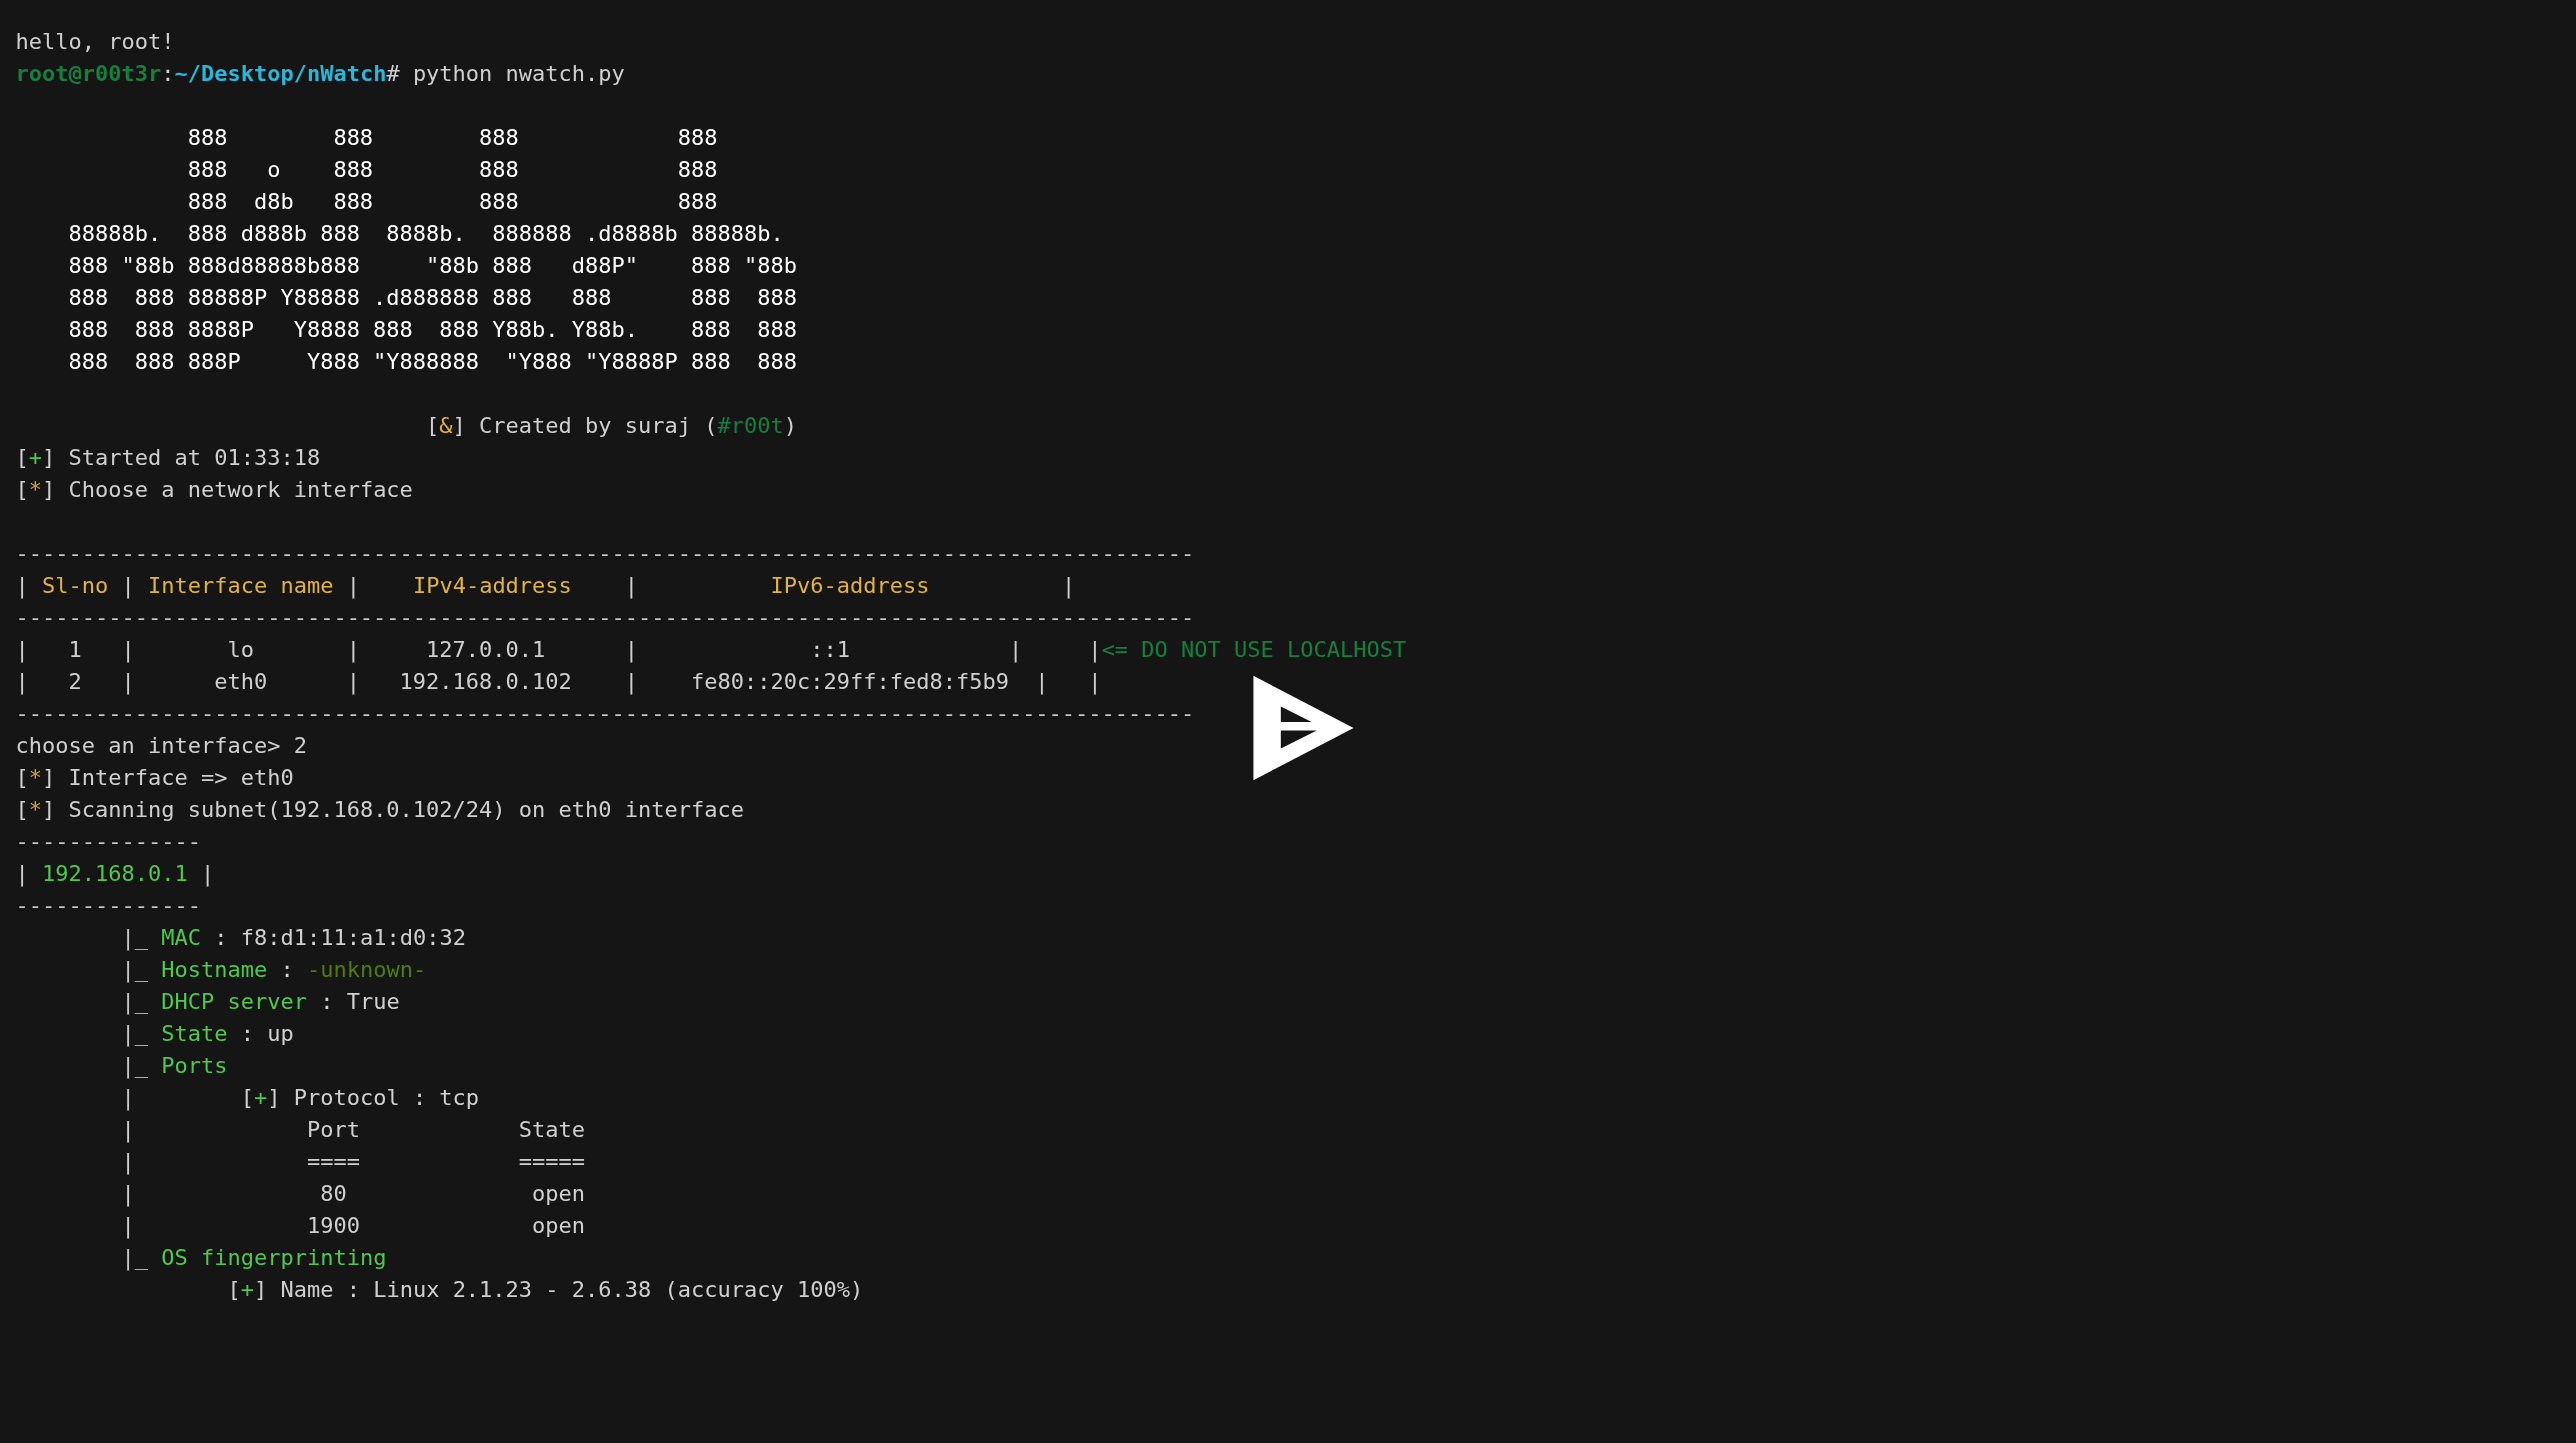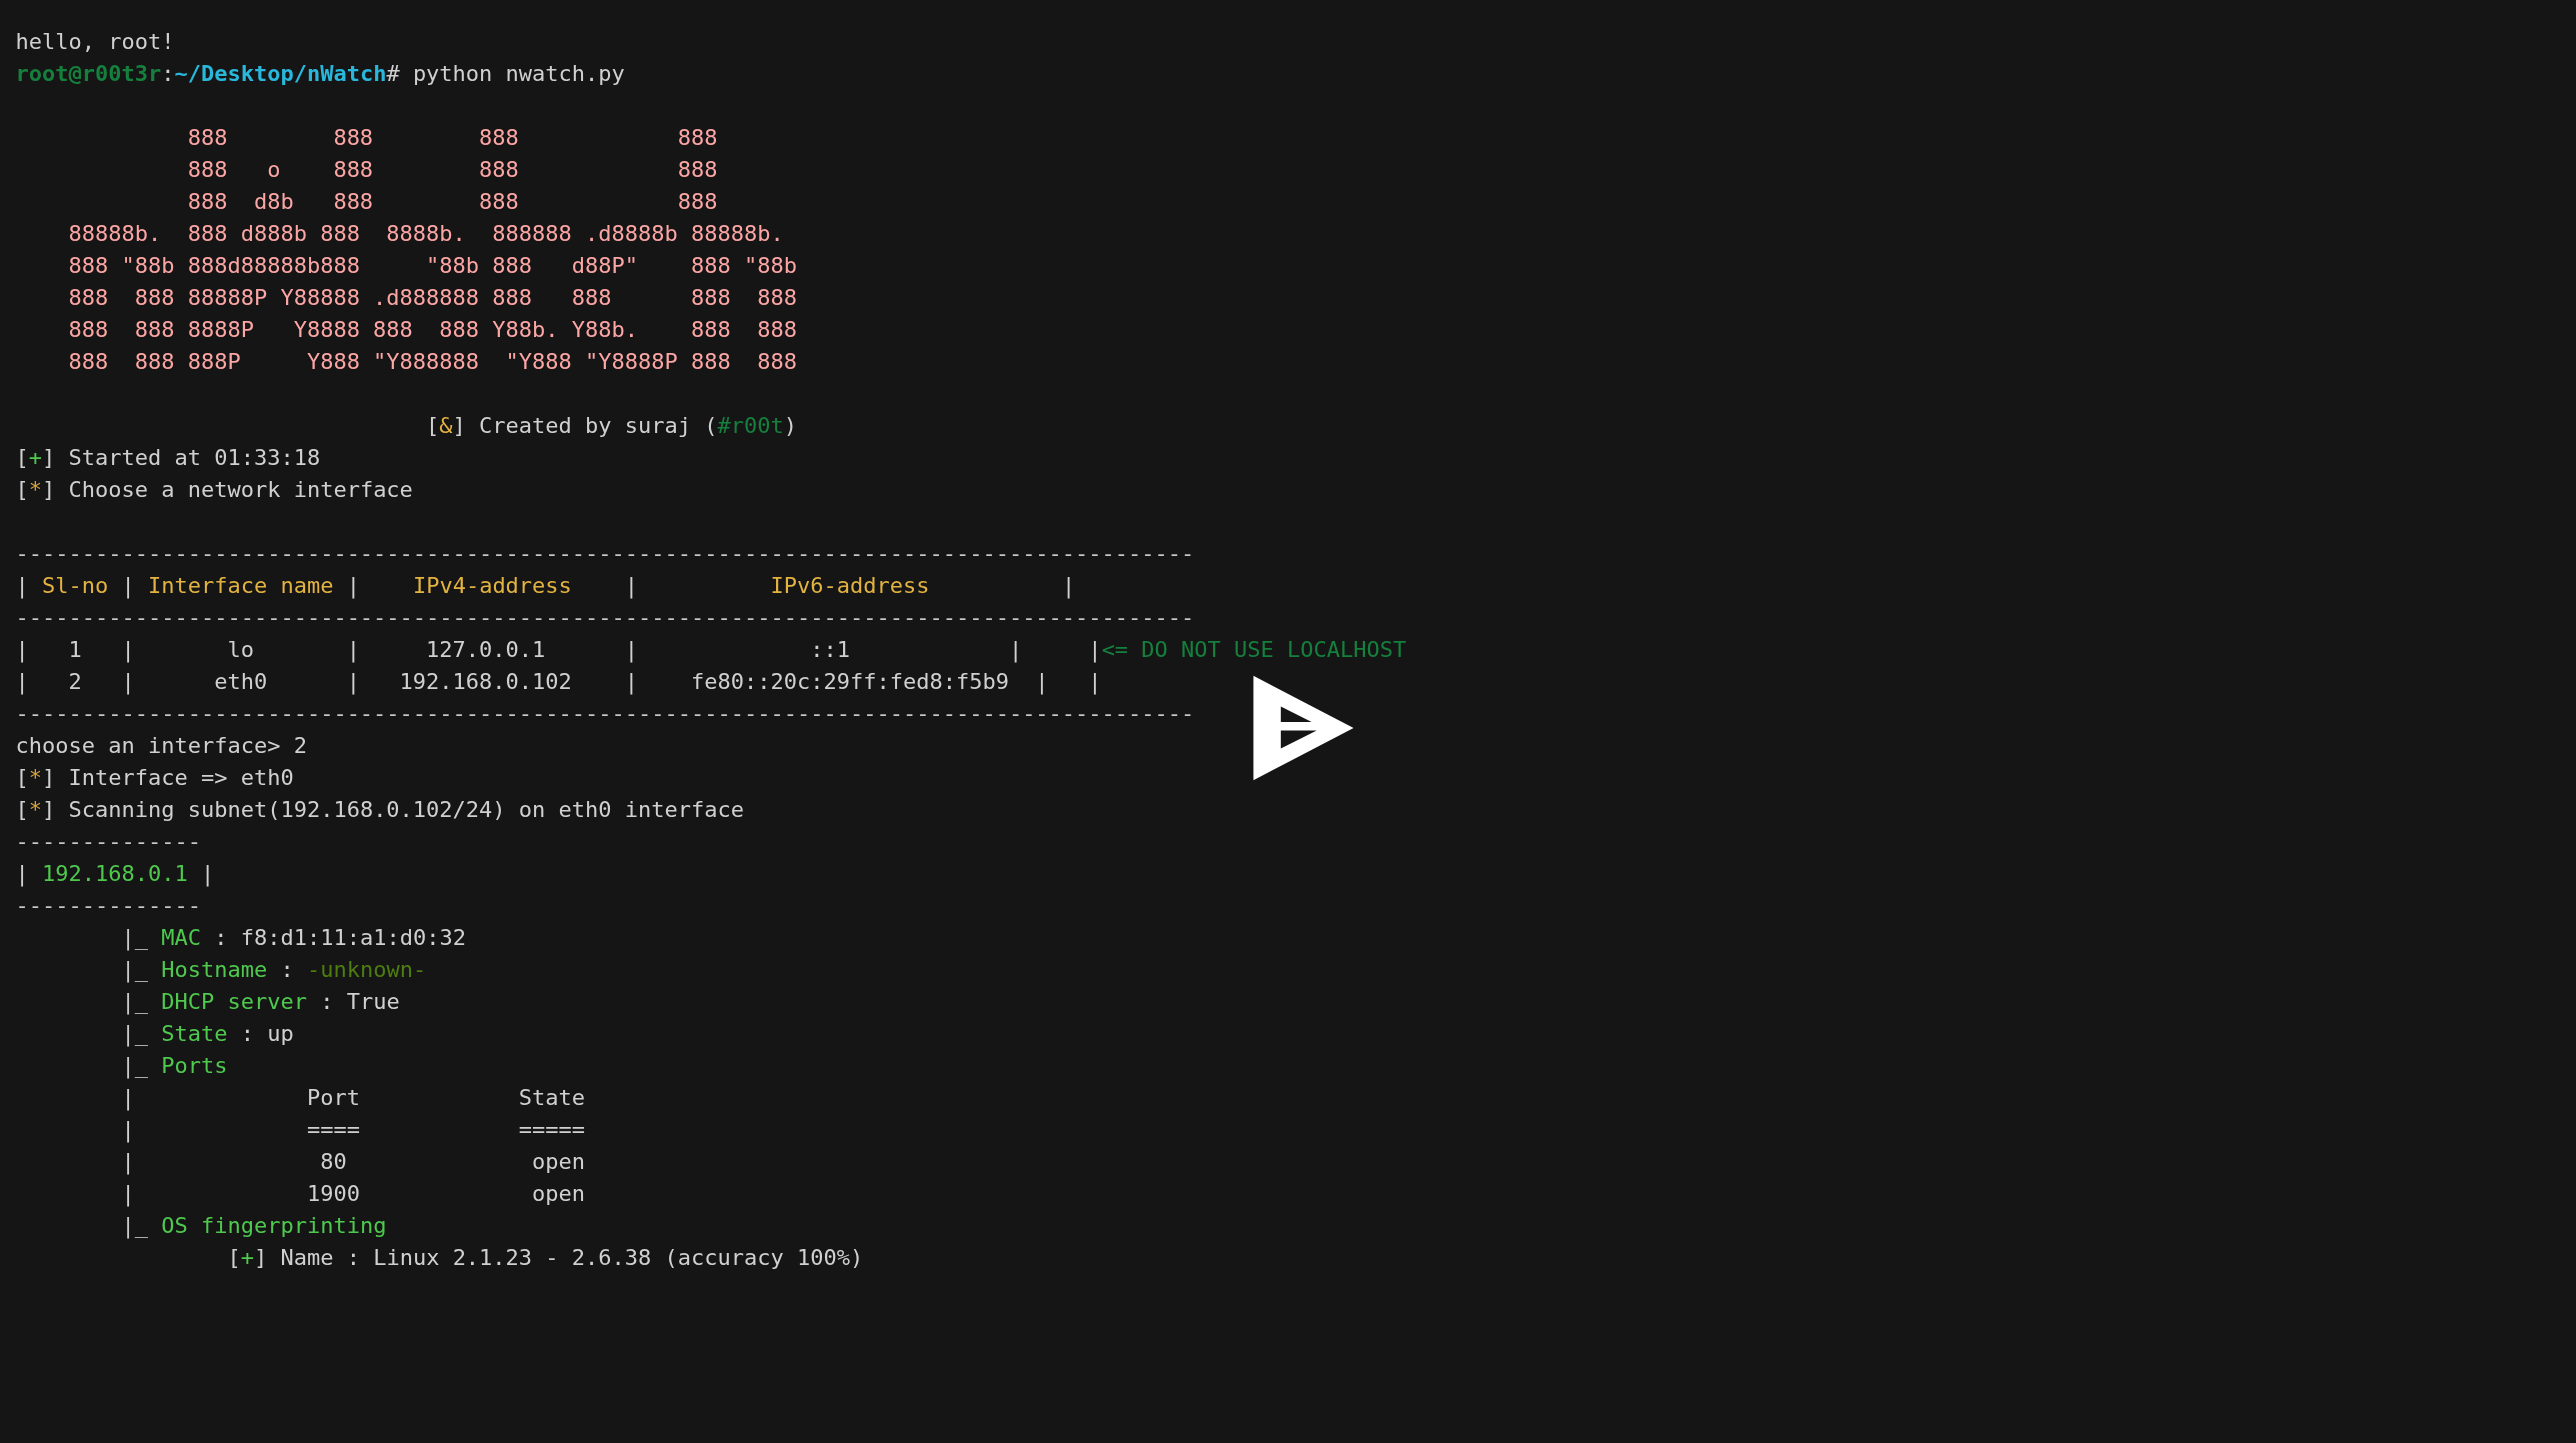--- a/index.html
+++ b/index.html
@@ -41,21 +41,21 @@
   .c-white   { color: #d0d0d0; }
   .c-green   { color: #4ec94e; }
   .c-yellow  { color: #d7a43c; }
   .c-orange  { color: #4d7c0f; }
   .c-gold    { color: #e3b341; }
   .c-pink    { color: #15803d; }
   .c-cyan    { color: #29b8db; }
   .c-bold    { font-weight: bold; }
   .c-dim     { color: #c8c8c8; }
 
-  .banner { color: #fca5a5; }
+  .banner { color: #ffffff; }
 
   
   #play-overlay {
     position: absolute;
     left: 1250px;
     top: 660px;
     width: 107px;
     height: 112px;
     pointer-events: auto;
   }
@@ -114,20 +114,21 @@
   <div class="line"><span class="c-white">        </span><span class="c-dim">|_ </span><span class="c-green">MAC</span><span class="c-white"> : </span><span class="c-white">f8:d1:11:a1:d0:32</span></div>
 
   <div class="line"><span class="c-white">        </span><span class="c-dim">|_ </span><span class="c-green">Hostname</span><span class="c-white"> : </span><span class="c-orange">-unknown-</span></div>
 
   <div class="line"><span class="c-white">        </span><span class="c-dim">|_ </span><span class="c-green">DHCP server</span><span class="c-white"> : </span><span class="c-white">True</span></div>
 
   <div class="line"><span class="c-white">        </span><span class="c-dim">|_ </span><span class="c-green">State</span><span class="c-white"> : </span><span class="c-white">up</span></div>
 
   <div class="line"><span class="c-white">        </span><span class="c-dim">|_ </span><span class="c-green">Ports</span></div>
 
+  <div class="line"><span class="c-white">        </span><span class="c-dim">|        </span><span class="c-white">[</span><span class="c-green">+</span><span class="c-white">] Protocol : tcp</span></div>
 
   <div class="line c-white"><span class="c-white">        </span><span>|             Port            State</span></div>
   <div class="line c-white"><span class="c-white">        </span><span>|             ====            =====</span></div>
   <div class="line c-white"><span class="c-white">        </span><span>|              80              open</span></div>
   <div class="line c-white"><span class="c-white">        </span><span>|             1900             open</span></div>
 
   <div class="line"><span class="c-white">        </span><span class="c-dim">|_ </span><span class="c-green">OS fingerprinting</span></div>
 
   <div class="line"><span class="c-white">        </span><span class="c-white">        </span><span class="c-white">[</span><span class="c-green">+</span><span class="c-white">] Name : </span><span class="c-white">Linux 2.1.23 - 2.6.38 (accuracy 100%)</span></div>
 

